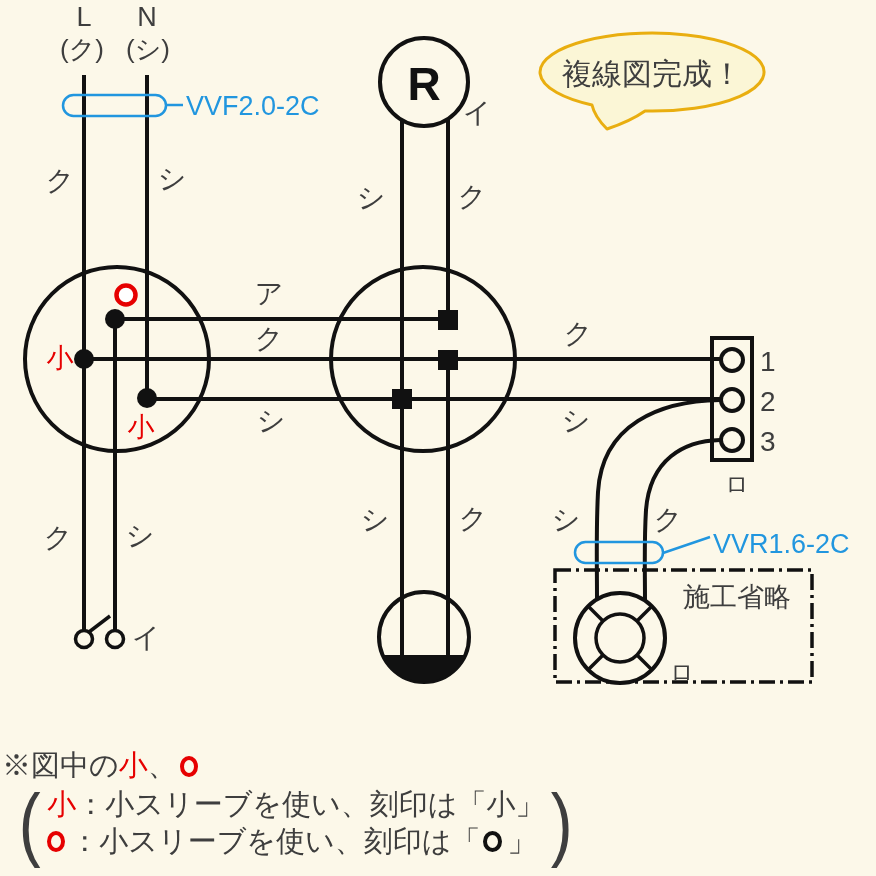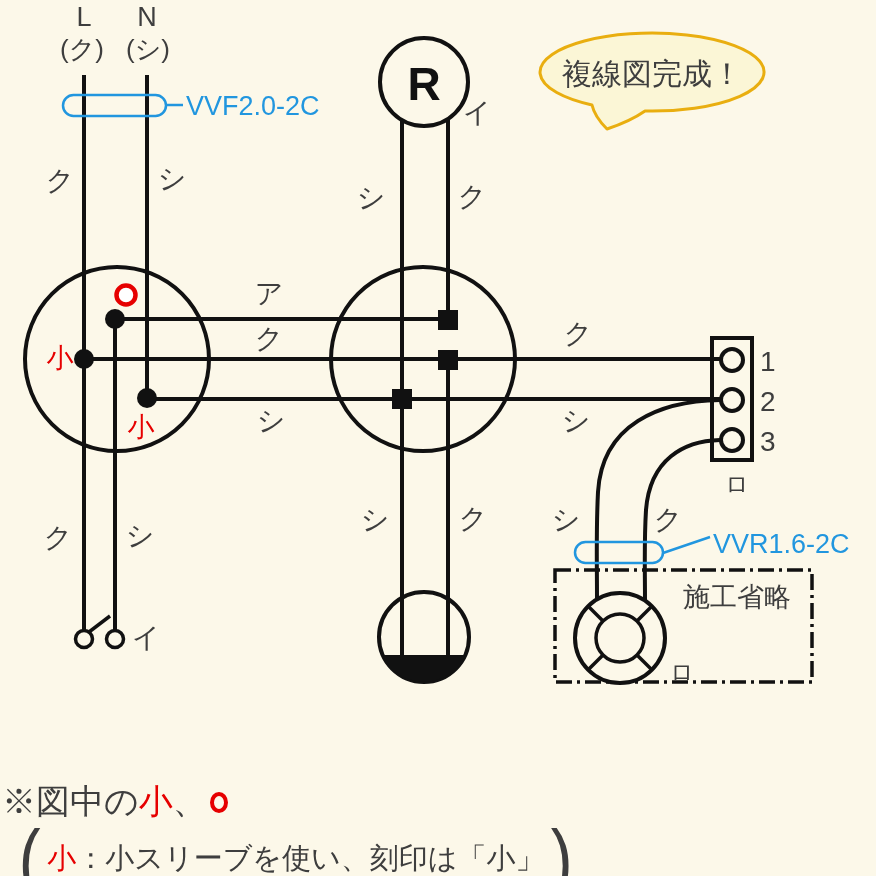--- a/index.html
+++ b/index.html
@@ -1,20 +1,20 @@
 <!DOCTYPE html>
 <html><head>
 <meta charset="utf-8">
 <style>
   html,body{margin:0;padding:0;}
   body{font-family:"Liberation Sans",sans-serif;}
   .stage{position:relative;width:876px;height:876px;background:#FCF8E9;overflow:hidden;}
   svg text{font-family:"Liberation Sans",sans-serif;}
   .notes{position:absolute;left:2px;top:746px;width:870px;color:#3E3E3E;}
-  .note-line1{display:flex;align-items:center;height:40px;font-size:34px;white-space:nowrap;margin-top:36px;}
+  .note-line1{display:flex;align-items:center;height:40px;font-size:29px;white-space:nowrap;}
   .paren-row{display:flex;align-items:center;margin-left:14px;}
   .paren{font-size:82px;font-weight:400;line-height:0.9;color:#3E3E3E;transform:scaleX(0.8);}
   .paren-col{display:flex;flex-direction:column;margin:0 4px;}
   .note-sub{display:flex;align-items:center;height:37px;font-size:29px;white-space:nowrap;}
   .red-text{color:#E60000;}
   .ring{display:inline-block;box-sizing:border-box;width:18px;height:21px;border:4px solid #E60000;border-radius:50%;margin:0 5px 0 3px;}
   .ring.black{border:4.5px solid #111111;width:19px;height:21px;}
 </style>
 </head>
 <body>
@@ -148,18 +148,24 @@
         <span>、</span>
         <span class="ring"></span>
   </div>
   <div class="paren-row">
     <span class="paren">(</span>
     <div class="paren-col">
       <div class="note-sub">
         <span class="red-text">小</span>
             <span>：小スリーブを使い、刻印は「小」</span>
       </div>
+      <div class="note-sub">
+        <span class="ring" style="margin-left:0;"></span>
+            <span>：小スリーブを使い、刻印は「</span>
+            <span class="ring black"></span>
+            <span>」</span>
+      </div>
     </div>
     <span class="paren">)</span>
   </div>
 </div>
 
 </div>
 
 </body></html>

